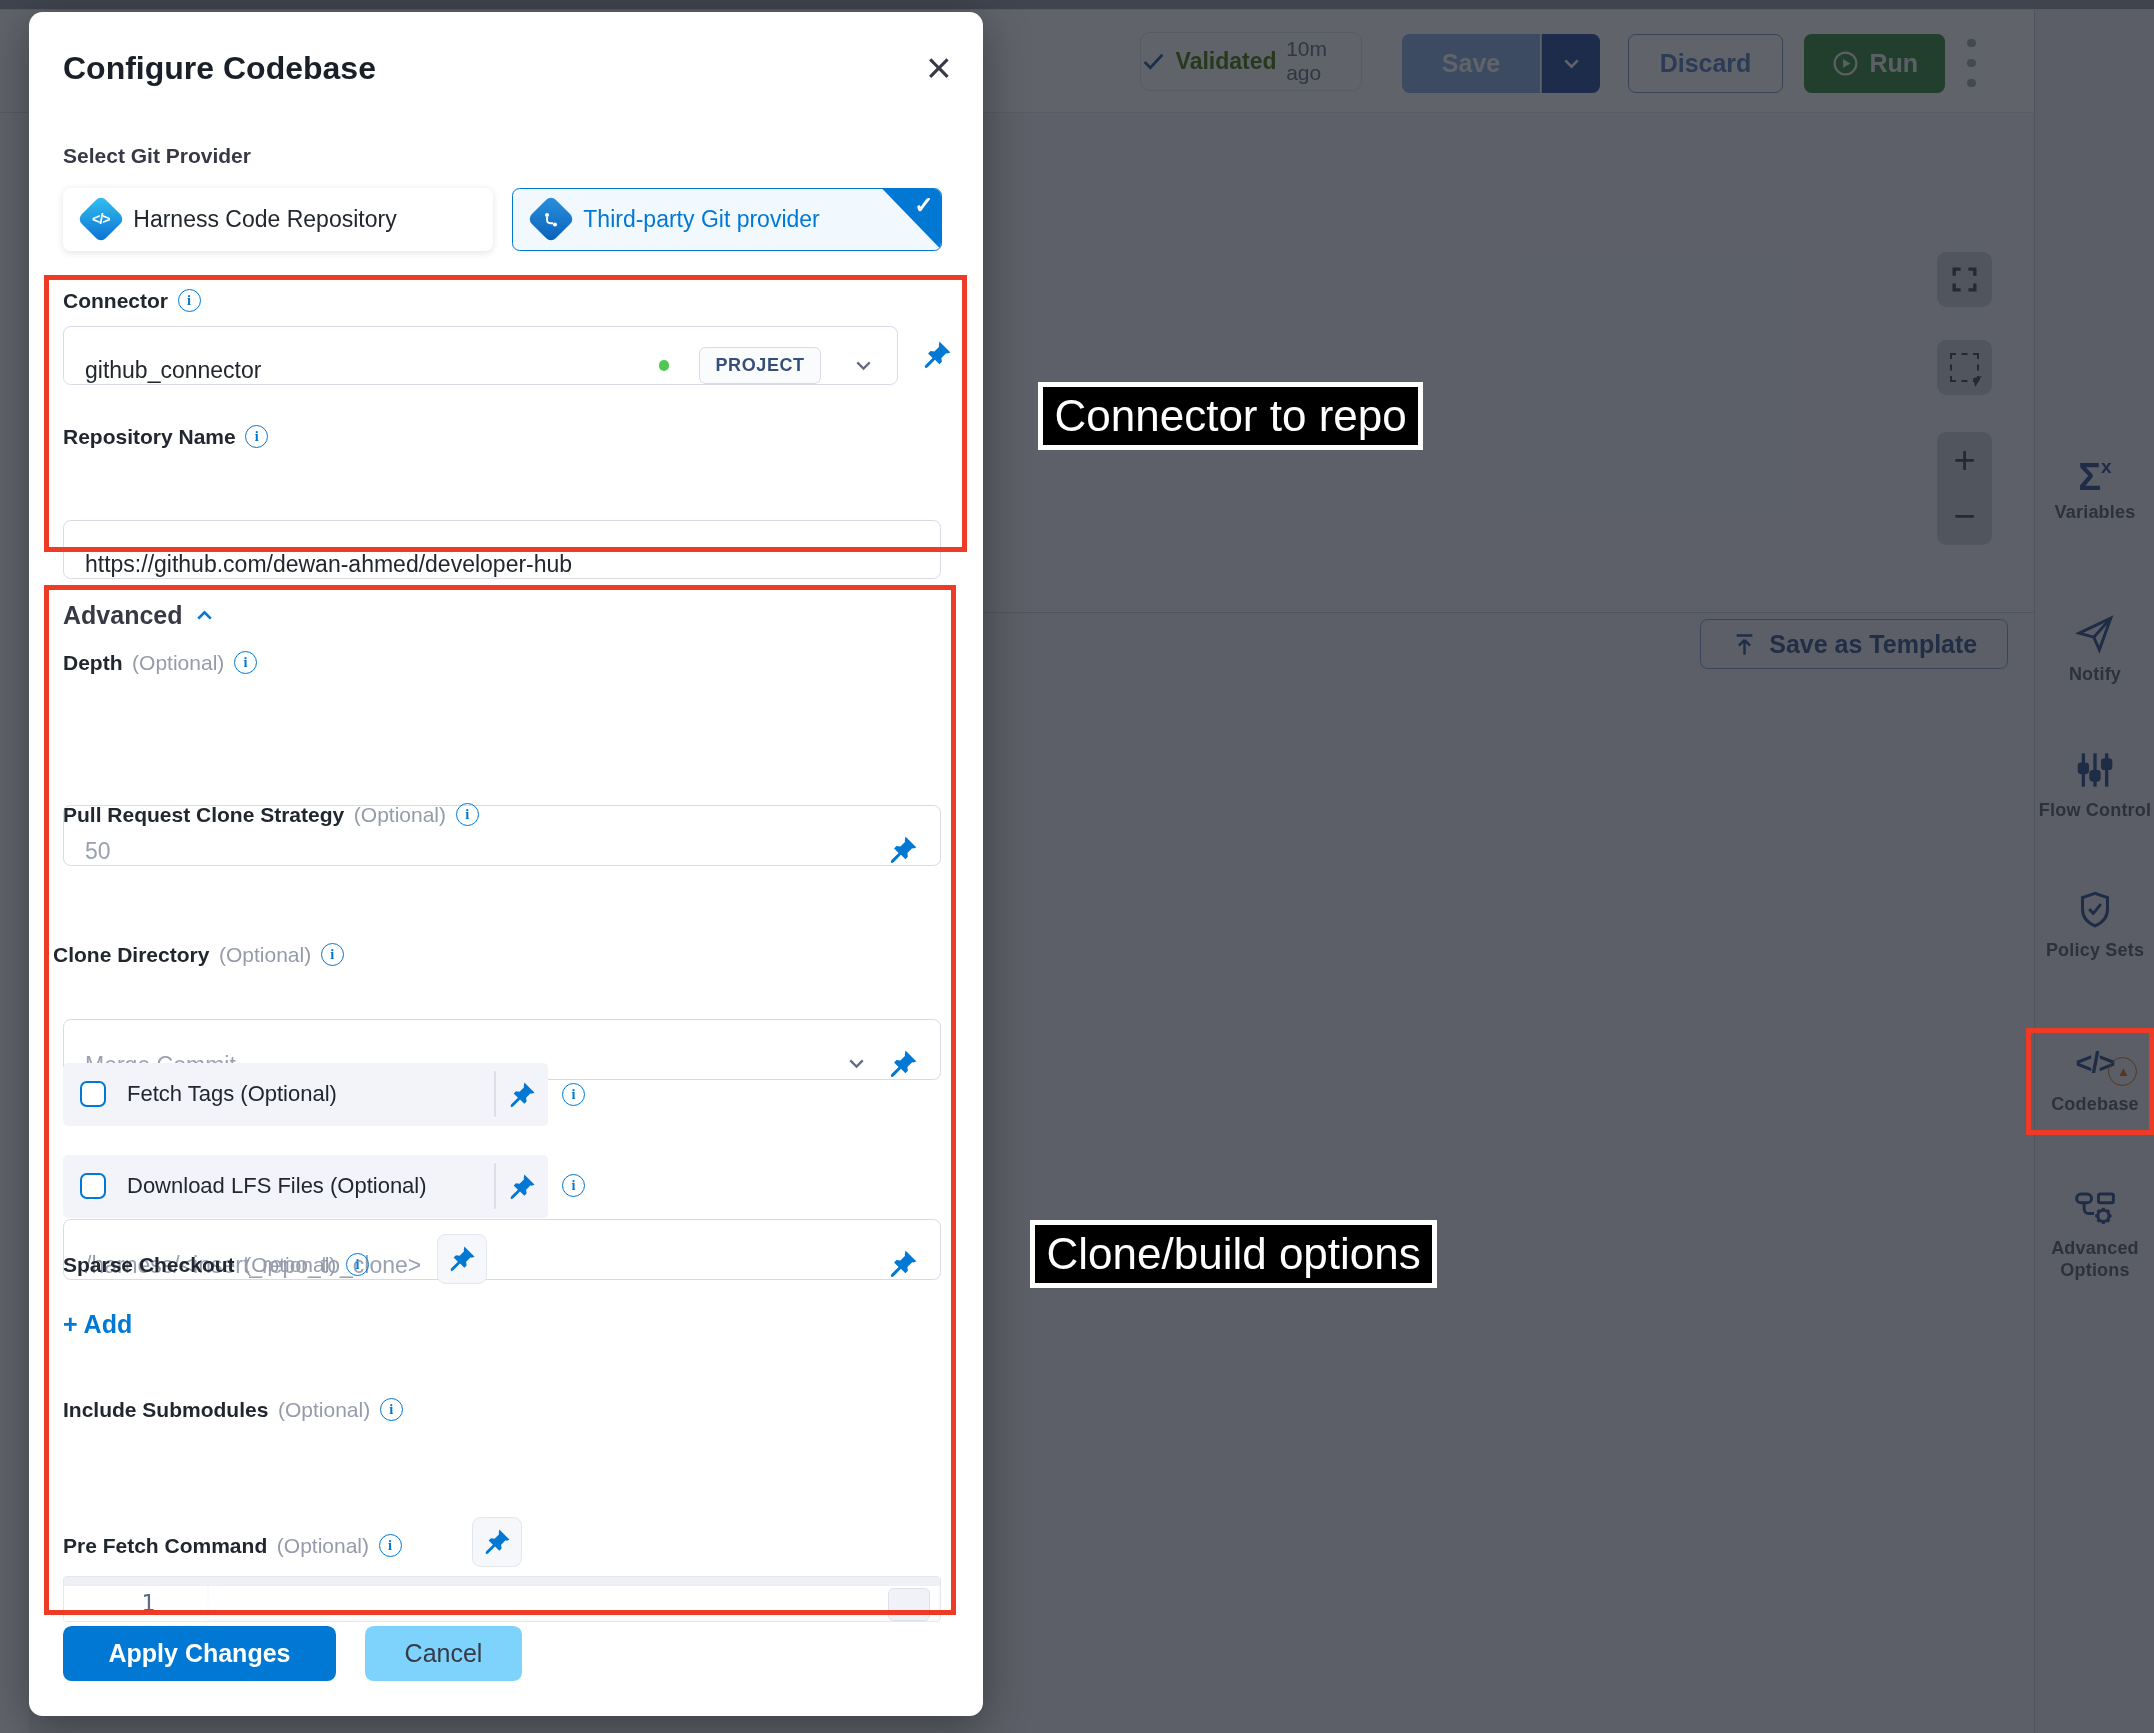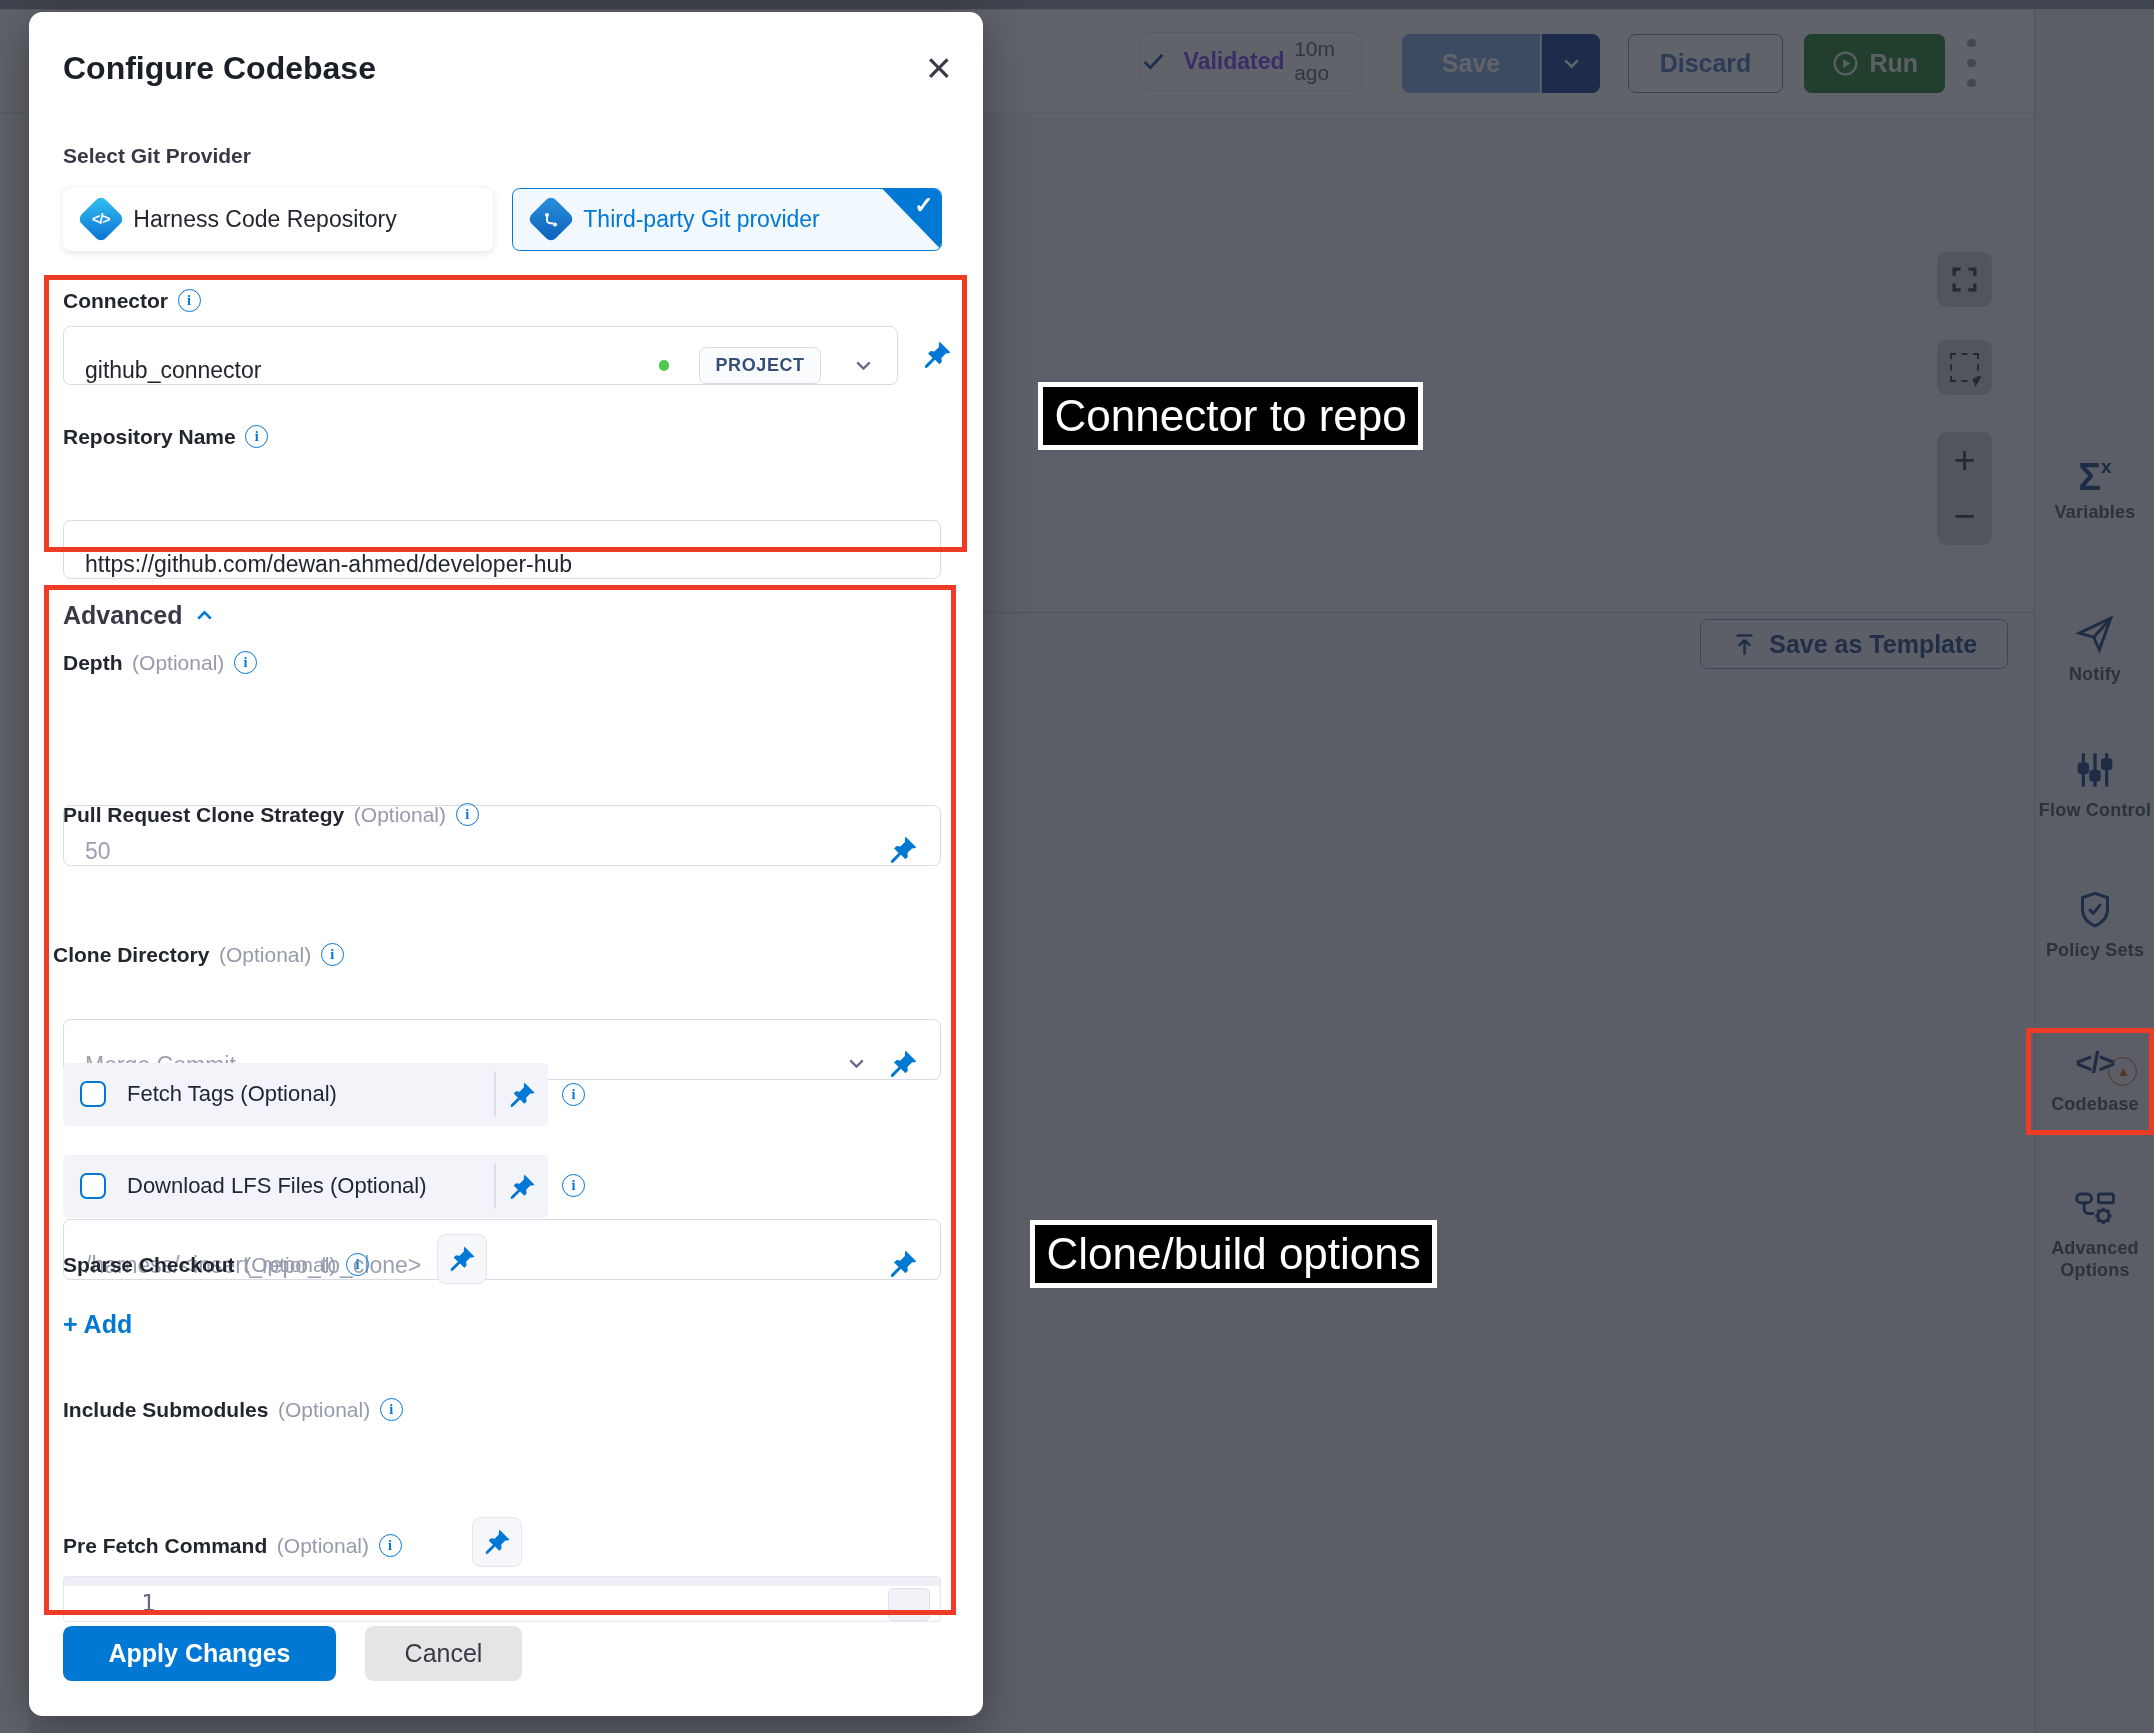--- a/index.html
+++ b/index.html
@@ -10,21 +10,21 @@
   }
   
   #bg { position:absolute; inset:0; z-index:1; }
   .topstrip { position:absolute; left:0; top:0; width:2155px; height:9.6px;
     background:#9aa0a8; border-bottom:1.9px solid #e8eaee; }
   .toolbar { position:absolute; left:0; top:9.6px; width:2155px; height:103px;
     background:#ffffff; border-bottom:1.9px solid #e2e5ea; }
   .chip { position:absolute; left:1140px; top:22px; width:222px; height:59px;
     border:1.9px solid #dfe5ec; background:#fff; border-radius:9.6px;
     display:flex; align-items:center; justify-content:center; gap:9.6px; }
-  .chip .vtxt { font-size:23px; font-weight:700; color:#8b5cf6;margin-left:8px; }
+  .chip .vtxt { font-size:23px; font-weight:700; color:#4d7c0f; }
   .chip .vtime { font-size:21px; color:#6b7384; }
   .btn { display:flex; align-items:center; justify-content:center;
     font-size:25px; font-weight:700; border-radius:7.6px; }
   .save-main { position:absolute; left:1402px; top:24px; width:138px; height:59px;
     background:#8fb2e6; color:#fdfdfe; border-radius:7.6px 0 0 7.6px; }
   .save-caret { position:absolute; left:1541px; top:24px; width:59px; height:59px;
     background:#2f569c; color:#fff; border-radius:0 7.6px 7.6px 0;
     display:flex; align-items:center; justify-content:center; border-left:1.9px solid #b9cdeb; }
   .discard { position:absolute; left:1628px; top:24px; width:155px; height:59px;
     background:transparent; border:1.9px solid #7e98bd; color:#5e83c0;text-align:center; }
@@ -130,21 +130,21 @@
   .editor .gut { position:absolute; left:0; top:9.6px; bottom:0; width:143px; background:#fff;
     display:flex; align-items:center; justify-content:flex-end; padding-right:52px;
     font-family:"DejaVu Sans Mono", monospace; font-size:23px; color:#5f6b7f; }
   .editor .code { position:absolute; left:145px; top:9.6px; right:1.9px; bottom:1.9px; background:#fff; }
   .editor .expand { position:absolute; right:9.6px; top:11.5px; width:42px; height:32.5px;
     background:#f1f2f7; border:1.9px solid #dfe1ea; border-radius:5.7px; }
 
   .apply { position:absolute; left:34px; top:1614px; width:273px; height:55px; background:#0278d5;
     color:#fff; font-size:25px; font-weight:700; border-radius:8.6px; display:flex;
     align-items:center; justify-content:center; }
-  .cancel { position:absolute; left:336px; top:1614px; width:157px; height:55px; background:#e5e5e5;
+  .cancel { position:absolute; left:336px; top:1614px; width:157px; height:55px; background:#7dd3fc;
     color:#383946; font-size:25px; font-weight:400; border-radius:8.6px; display:flex;
     align-items:center; justify-content:center; }
 
   
   .ann { position:absolute; z-index:20; }
   .redbox { border:5.7px solid #ee3b25; }
   .blklabel { background:#000; border:5.7px solid #fff; color:#fff; font-size:44px;
     padding:3.8px 11.5px; white-space:nowrap; }
   svg { display:block; }
 </style>

